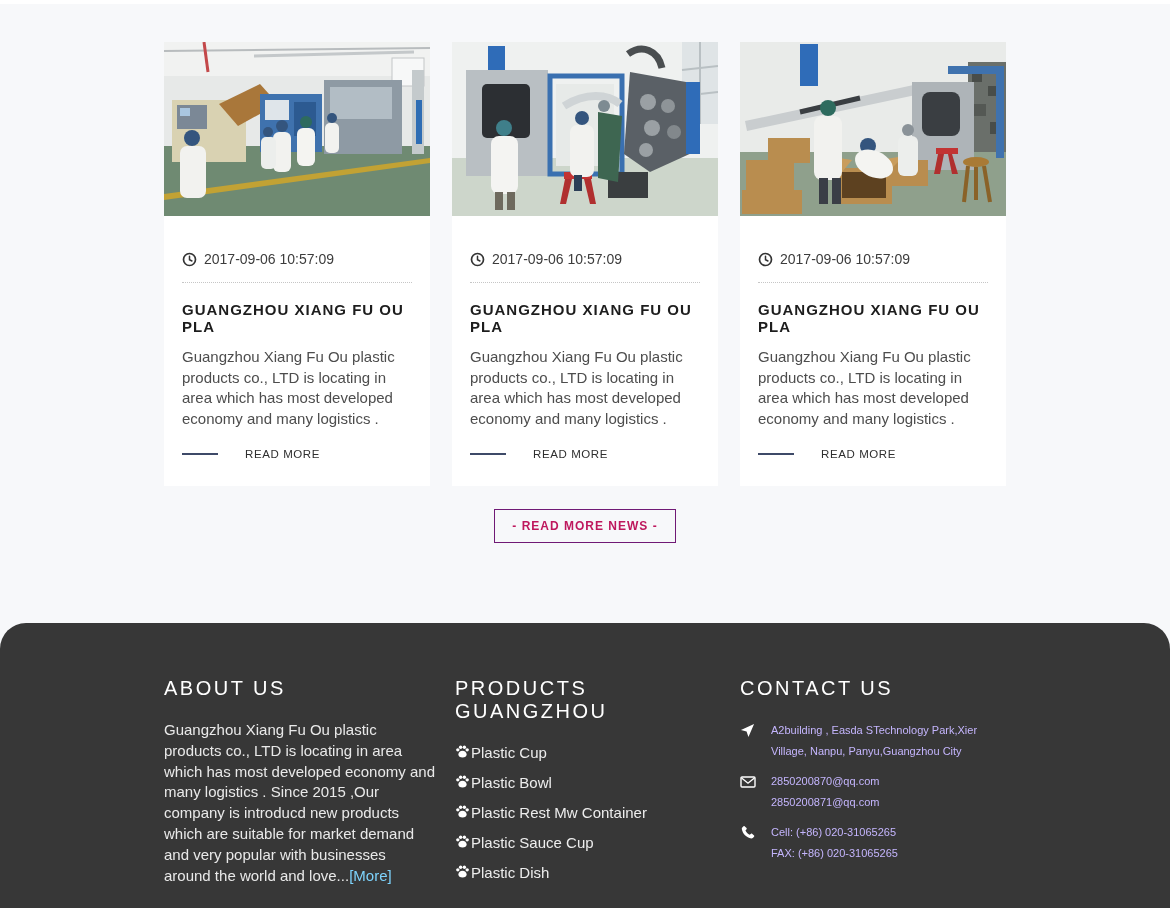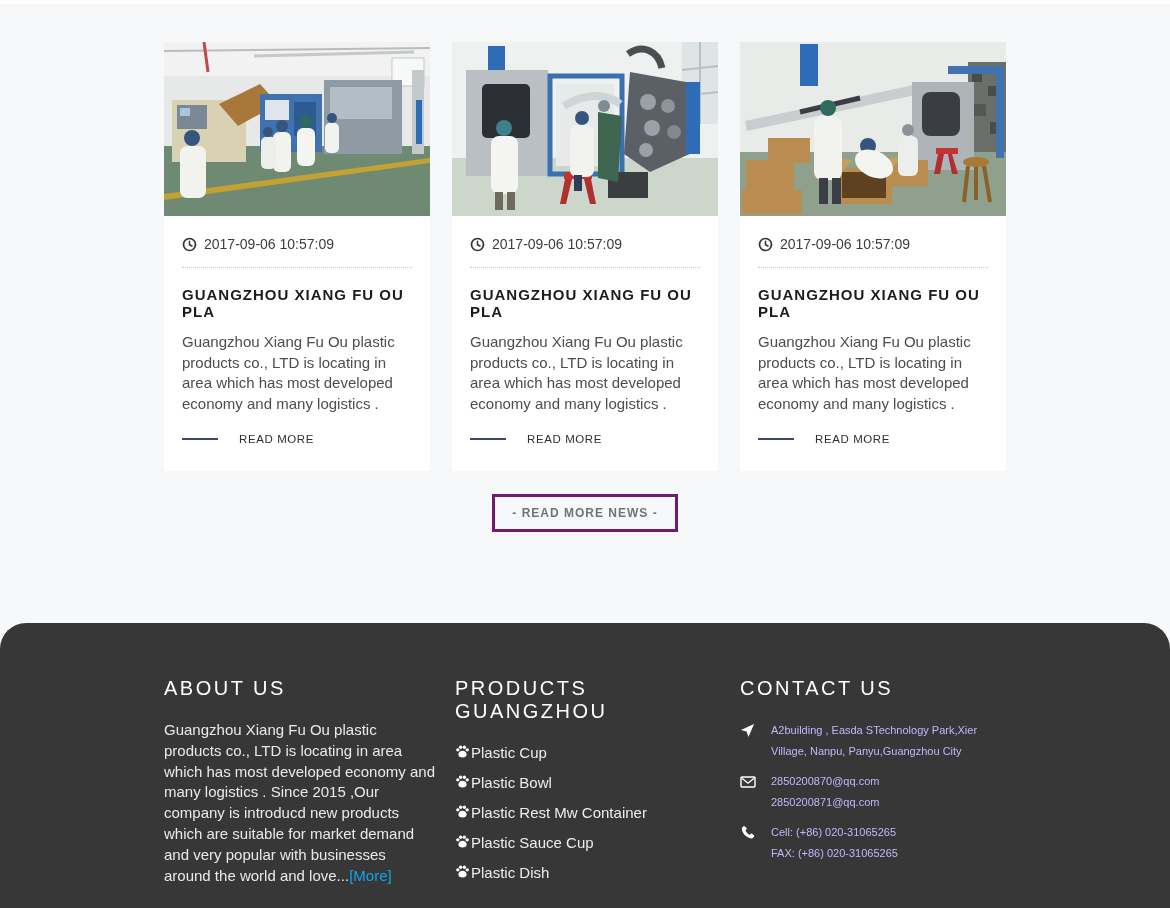--- a/index.html
+++ b/index.html
@@ -25,54 +25,54 @@
     letter-spacing:1.5px; color:#121212;
   }
   .cards {
     position:relative; z-index:1;
     width:842px; margin:38px auto 0;
     display:flex; justify-content:space-between;
   }
   .card { width:266px; background:#ffffff; }
   .card-img { width:266px; height:174px; display:block; }
   .card-body { padding:20px 18px 26px; }
-  .date-row { display:flex; align-items:center; gap:7px; font-size:14px; color:#3c3c3c; }
+  .date-row { display:flex; align-items:center; gap:7px; font-size:14px; color:#3c3c3c;margin-top:15px; }
   .date-row svg { flex:0 0 auto; }
   .dotted-div { border-bottom:1px dotted #c6c6c6; margin:15px 0 0; }
   .card-title {
     margin-top:18px; font-size:15px; font-weight:bold;
     letter-spacing:1px; color:#1d1d1d; cursor:pointer;
   }
   .card-text { margin-top:12px; font-size:15px; line-height:20.5px; color:#4d4d4d; }
-  .readmore-row { margin-top:19px; display:flex; align-items:center; gap:21px; }
+  .readmore-row { margin-top:19px; display:flex; align-items:center; gap:27px; }
   .readmore-line { width:36px; height:2px; background:#3e4a68; }
   .readmore-link {
     font-size:11.5px; letter-spacing:0.6px; color:#2f2f2f;
     text-decoration:none; cursor:pointer;
   }
   .more-news-wrap { position:relative; z-index:1; text-align:center; margin-top:23px; }
   .more-news-btn {
     display:inline-block; padding:9px 17px;
-    border:3px solid #701a75; background:transparent;
+    border:1px solid #701a75; background:transparent;
     font-family:"Liberation Sans", sans-serif;
     font-size:12px; font-weight:bold; letter-spacing:1px;
-    color:#737373; cursor:pointer;
+    color:#be185d; cursor:pointer;
   }
 
   
   .footer { height:323px; background:#373737; padding-top:54px;border-radius:26px; }
   .footer-inner { width:842px; margin:0 auto; display:flex; justify-content:space-between; }
   .f-col-about { width:272px; }
   .f-col-cats  { width:266px; }
   .f-col-contact { width:266px; }
   .f-heading {
     font-size:20px; font-weight:400; letter-spacing:2.5px; color:#ffffff;
   }
   .about-text { margin-top:20px; font-size:15px; line-height:20.8px; color:#e9e9e9; }
-  .more-link { color:#0ea5e9; text-decoration:none; cursor:pointer; }
+  .more-link { color:#7dd3fc; text-decoration:none; cursor:pointer; }
   .cat-list { list-style:none; margin-top:21px; }
   .cat-item {
     display:flex; gap:1px;
     height:30px; font-size:15px; color:#ededed; cursor:pointer;
   }
   .contact-list { margin-top:20px; }
   .contact-row { display:flex; gap:15px; margin-bottom:9px; }
   .contact-row .c-icon { flex:0 0 16px; padding-top:3px; }
   .contact-text { font-size:11px; line-height:21px; color:#c4b5fd; }
   .footer-bottom {

